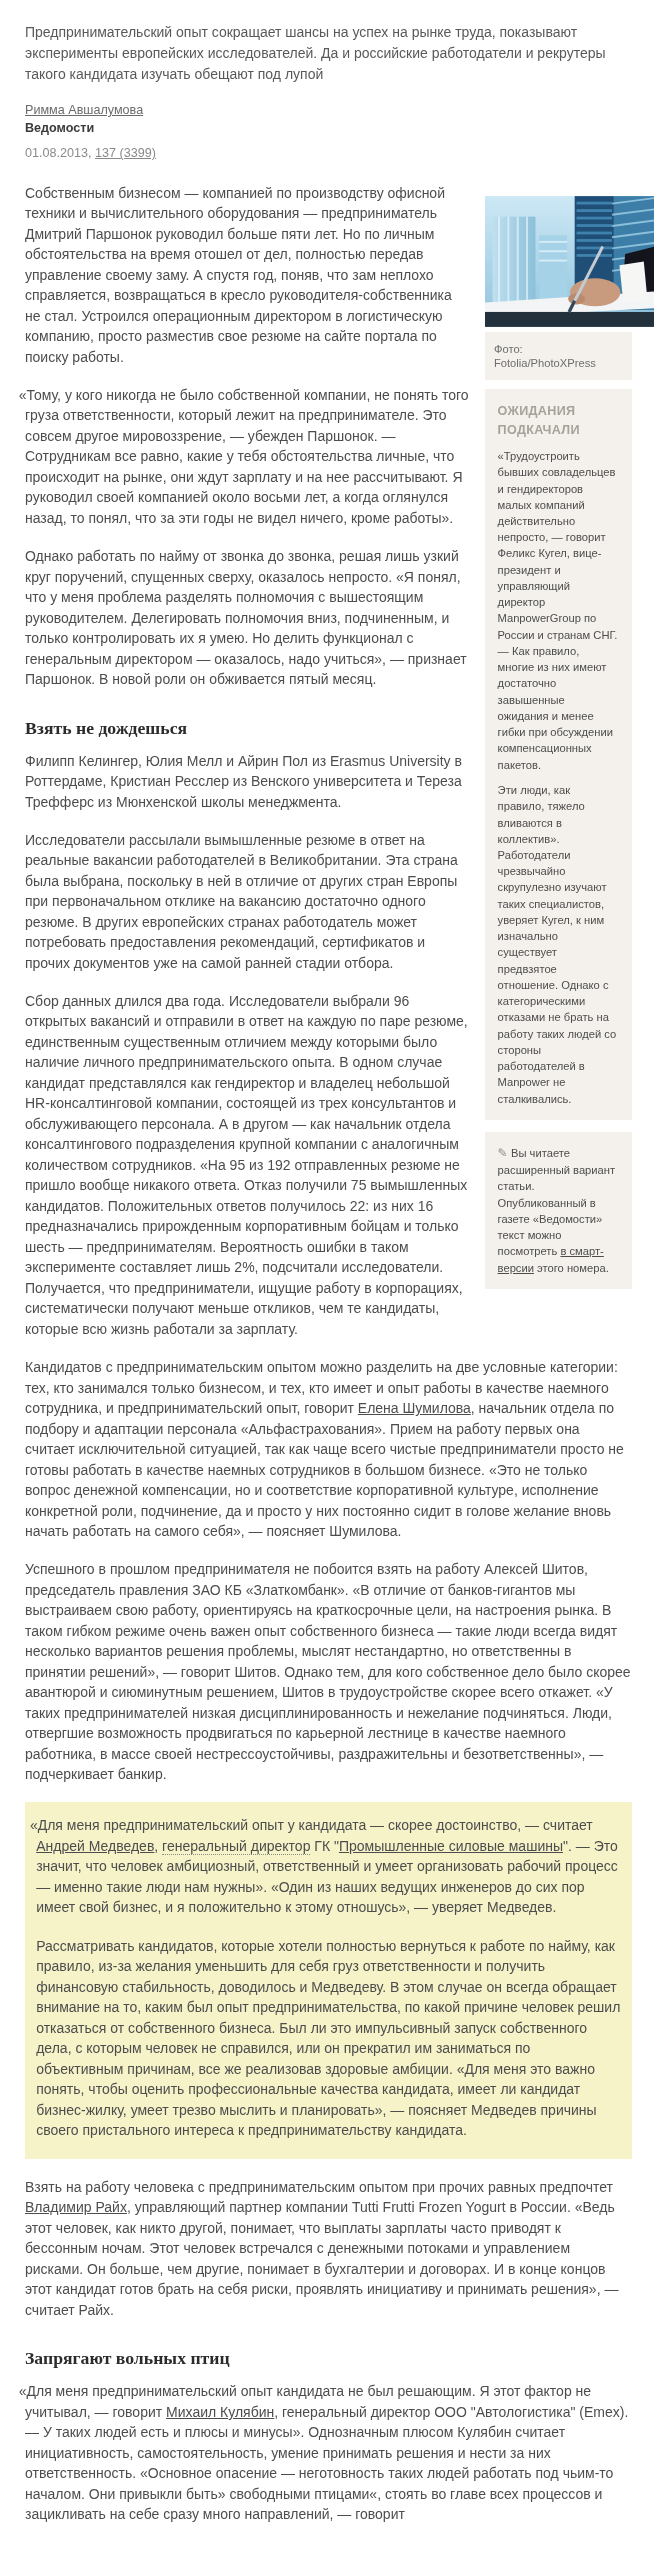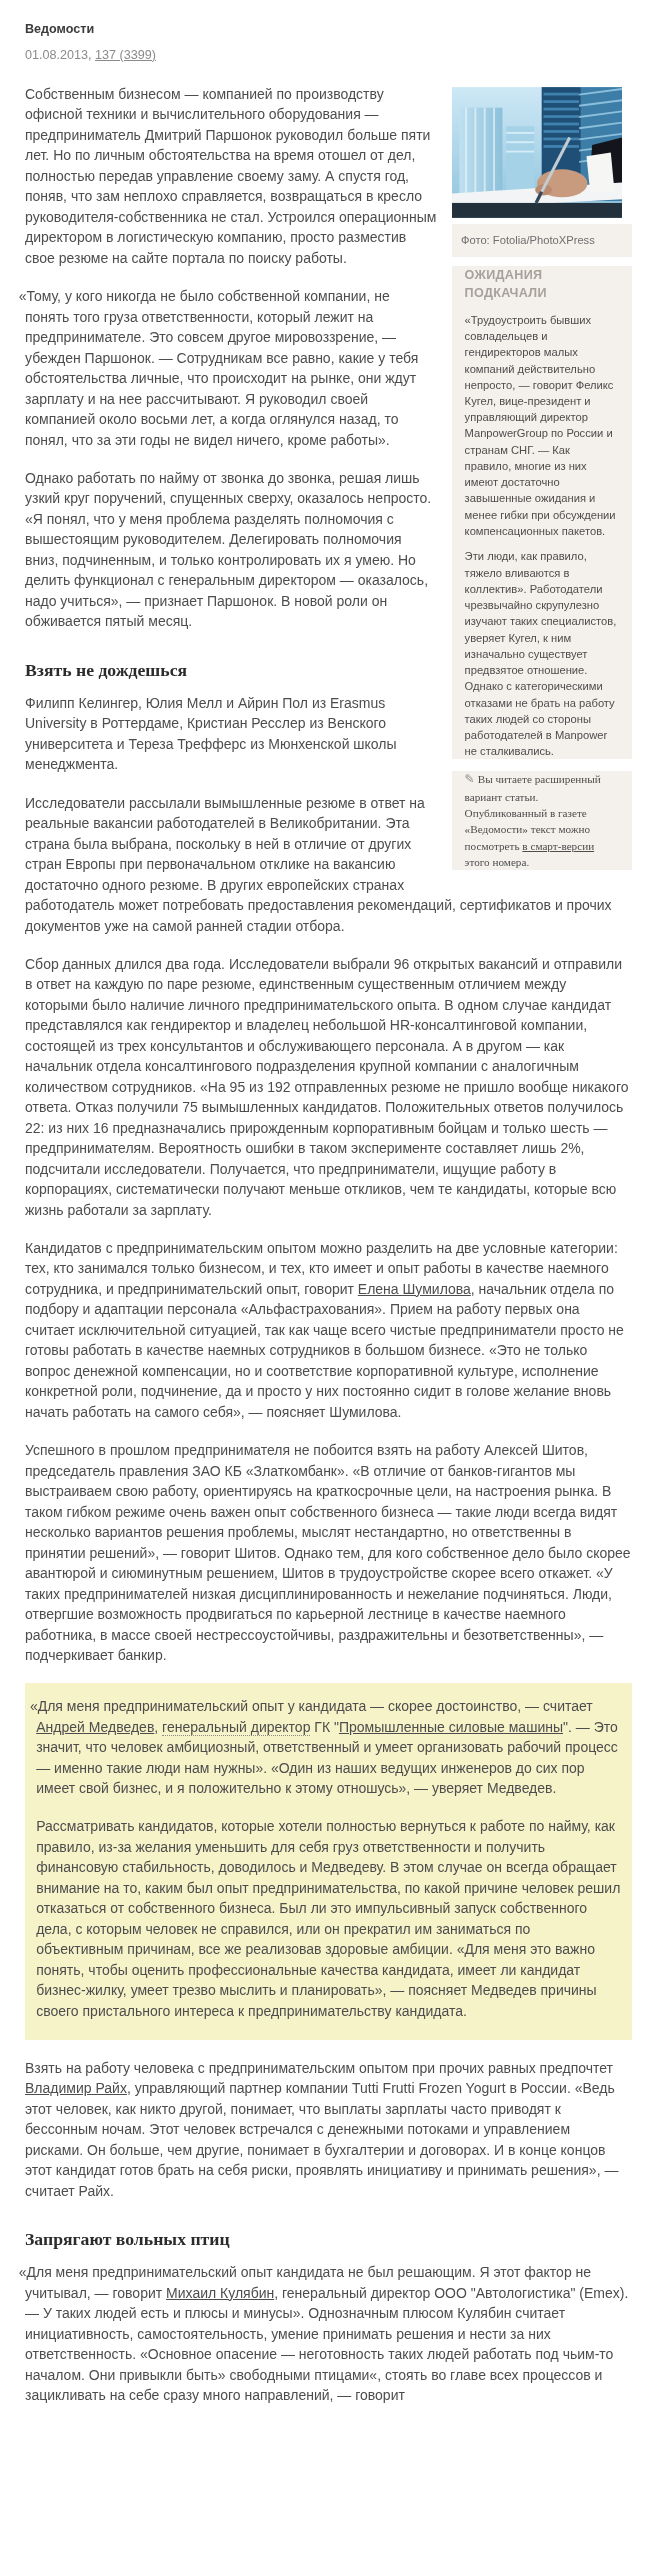--- a/index.html
+++ b/index.html
@@ -13,45 +13,49 @@
   body{width:654px;min-height:2576px;font-family:"Liberation Sans",sans-serif;color:var(--text);}
   .page{padding:22.4px 22.4px 37px 25px;}
   h1{font-family:"Liberation Serif",serif;font-size:25px;font-weight:bold;color:var(--heading);margin:7.5px 0 13px;letter-spacing:0.2px;}
   .lede{font-size:14px;line-height:1.5;color:#595959;margin:0 0 15px;}
   .byline{margin:0 0 3.7px;}
   .byline a{color:#6b6b6b;font-size:12.6px;text-decoration:underline;}
   .source{font-weight:bold;color:#3c3c3c;font-size:12.6px;margin:0 0 11.2px;}
   .dateline{color:var(--meta);font-size:12.6px;margin:0 0 22.4px;}
   .dateline a{color:var(--meta);text-decoration:underline;text-align:right;}
   .article{position:relative;}
-  aside.rail{float:right;width:180px;margin:3px 0 13px 15px;}
+  aside.rail{float:right;width:147px;margin:13px 0 13px 15px;}
   .photo{width:170px;height:131px;overflow:hidden;}
   .photo svg{display:block;}
   .caption{background:var(--boxbg);color:#6e6e6e;font-size:11.2px;line-height:1.3;padding:9.3px 9.3px;margin-top:5.6px;}
-  .box{background:var(--boxbg);padding:0 13px;margin-top:9.3px;font-size:11.2px;line-height:1.45;color:var(--text);}
+  .box{background:var(--boxbg);padding:13px 13px;margin-top:9.3px;font-size:11.2px;line-height:1.45;color:var(--text);}
   .box h3{font-size:12.6px;font-weight:bold;color:#a6a29a;margin:0 0 9.3px;letter-spacing:0.3px;}
   .box p{margin:0 0 9.3px;}
   .box p:last-child{margin-bottom:0;}
-  .box.note{margin-top:12px;font-family:Liberation Serif, serif;}
+  .box.note{margin-top:12px;}
   .pencil{color:#8a8a8a;font-size:12px;}
   #article-body p{font-size:14px;line-height:20.5px;margin:0 0 17.7px;}
   #article-body h2{font-family:"Liberation Serif",serif;font-size:17.7px;font-weight:bold;color:var(--heading);margin:28px 0 12px;clear:none;}
   #article-body .hq{text-indent:-0.45em;}
   .highlight{background:var(--highlight);padding:13px 11.2px 0.9px 11.2px;margin:0 0 17.7px;}
   .highlight p{margin:0 0 13px;}
   a.lnk{color:inherit;text-decoration:underline;}
   a.dotted{color:inherit;text-decoration:none;border-bottom:0.9px dotted #8a8a8a;}
 </style>
 </head>
 <body>
 
 <div class="page">
 
 
+  <p class="lede">Предпринимательский опыт сокращает шансы на успех на рынке труда, показывают эксперименты европейских исследователей. Да и российские работодатели и рекрутеры такого кандидата изучать обещают под лупой</p>
 
+  <div class="byline">
+    <a href="#">Римма Авшалумова</a>
+  </div>
   <div class="source">Ведомости</div>
   <div class="dateline">
     <span>01.08.2013, </span><a href="#">137 (3399)</a>
   </div>
 
   <div class="article">
 
     <aside class="rail">
       <div class="photo">
         <svg width="170" height="131" viewBox="0 0 182 140" xmlns="http://www.w3.org/2000/svg">

